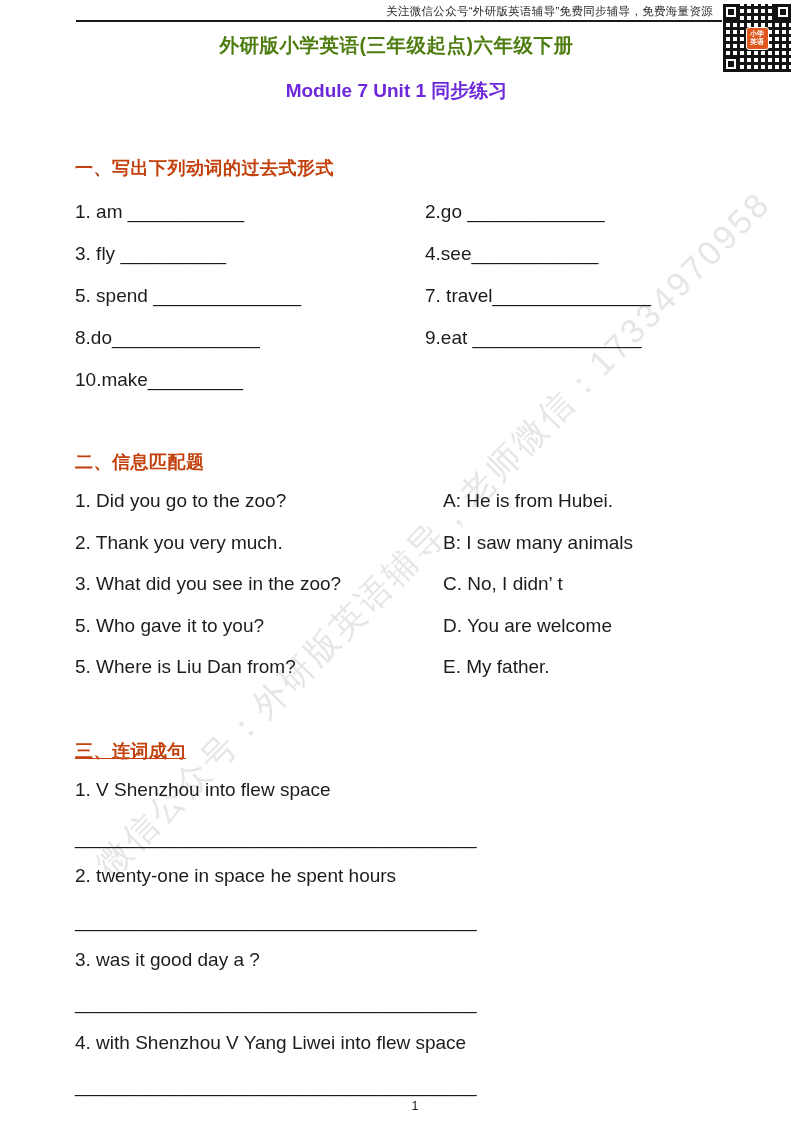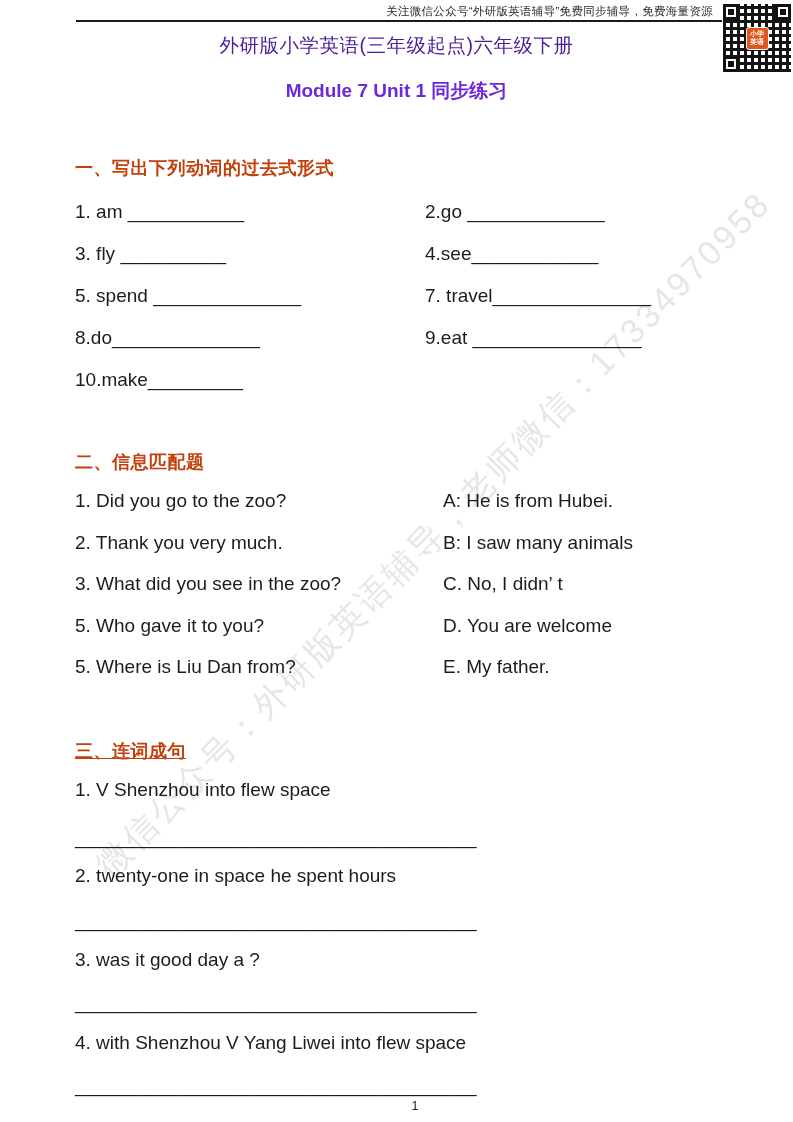--- a/index.html
+++ b/index.html
@@ -38,21 +38,21 @@
   .qr-f-tl { top:1px; left:1px; } .qr-f-tr { top:1px; right:1px; } .qr-f-bl { bottom:1px; left:1px; }
   .qr-center {
     position:absolute; inset:0; margin:auto; width:23px; height:23px;
     background:#e0571d; border:1px solid #ffffff; border-radius:3px;
     color:#ffffff; font-size:7px; line-height:8px; font-weight:bold;
     display:flex; align-items:center; justify-content:center; text-align:center;
     word-break:break-all; padding:1px; box-sizing:border-box;
   }
   .title {
     position:absolute; top:32px; left:0; width:100%; text-align:center;
-    font-size:19.5px; font-weight:normal; color:#4c1d95; letter-spacing:0.5px;
+    font-size:19.5px; font-weight:bold; color:#4d7c0f; letter-spacing:0.5px;
   }
   .subtitle {
     position:absolute; top:78px; left:0; width:100%; text-align:center;
     font-size:19px; font-weight:bold; color:#6d28d9;
   }
   .sec-heading {
     position:absolute; left:75px; font-size:18px; font-weight:bold; color:#c2410c;
     letter-spacing:0.5px;
   }
   #sec1-heading { top:156px; }

